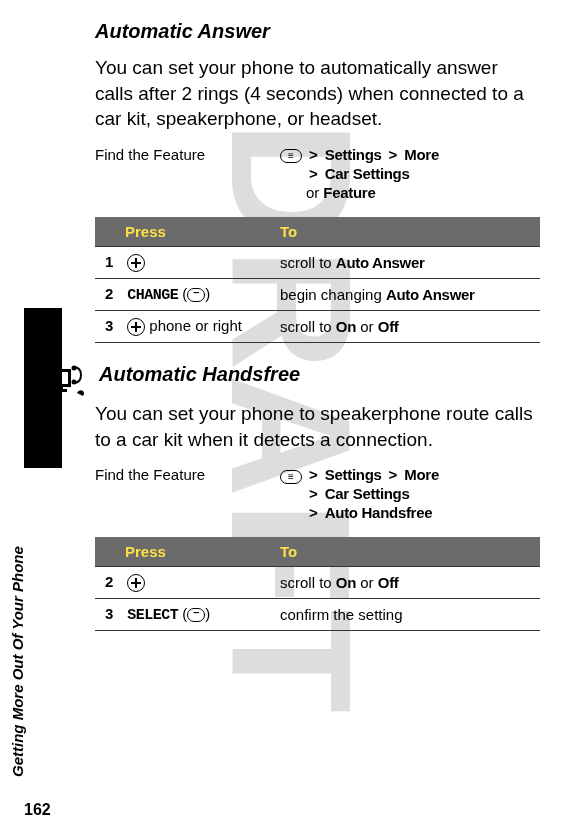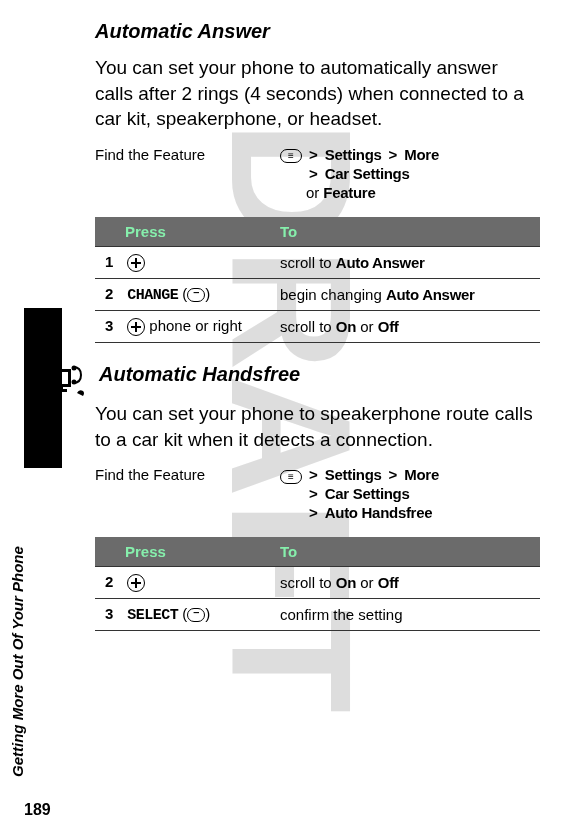--- a/index.html
+++ b/index.html
@@ -96,21 +96,21 @@
       letter-spacing: -0.3px;
     }
     table {
       width: 100%;
       border-collapse: collapse;
       margin-bottom: 20px;
       font-size: 15px;
     }
     thead th {
       background: #6b6b6b;
-      color: #86efac;
+      color: #fde047;
       text-align: left;
       padding: 6px 10px;
       font-weight: bold;
       font-size: 15px;
     }
     thead th:first-child {
       width: 175px;
       padding-left: 30px;
     }
     tbody tr {
@@ -223,21 +223,21 @@
   </style>
 </head>
 <body>
 
 <div class="watermark">
   <div class="watermark-vert">DRAFT</div>
 </div>
 
 <div class="side-bar"></div>
 <div class="side-label">Getting More Out Of Your Phone</div>
-<div class="page-number">189</div>
+<div class="page-number">162</div>
 
 <div class="content">
 
   <h2 class="section-title">Automatic Answer</h2>
   <p class="section-desc">You can set your phone to automatically answer calls after 2 rings (4 seconds) when connected to a car kit, speakerphone, or headset.</p>
 
   <div class="find-feature">
     <div class="find-feature-label">Find the Feature</div>
     <div class="find-feature-path">
       <div class="path-line">

